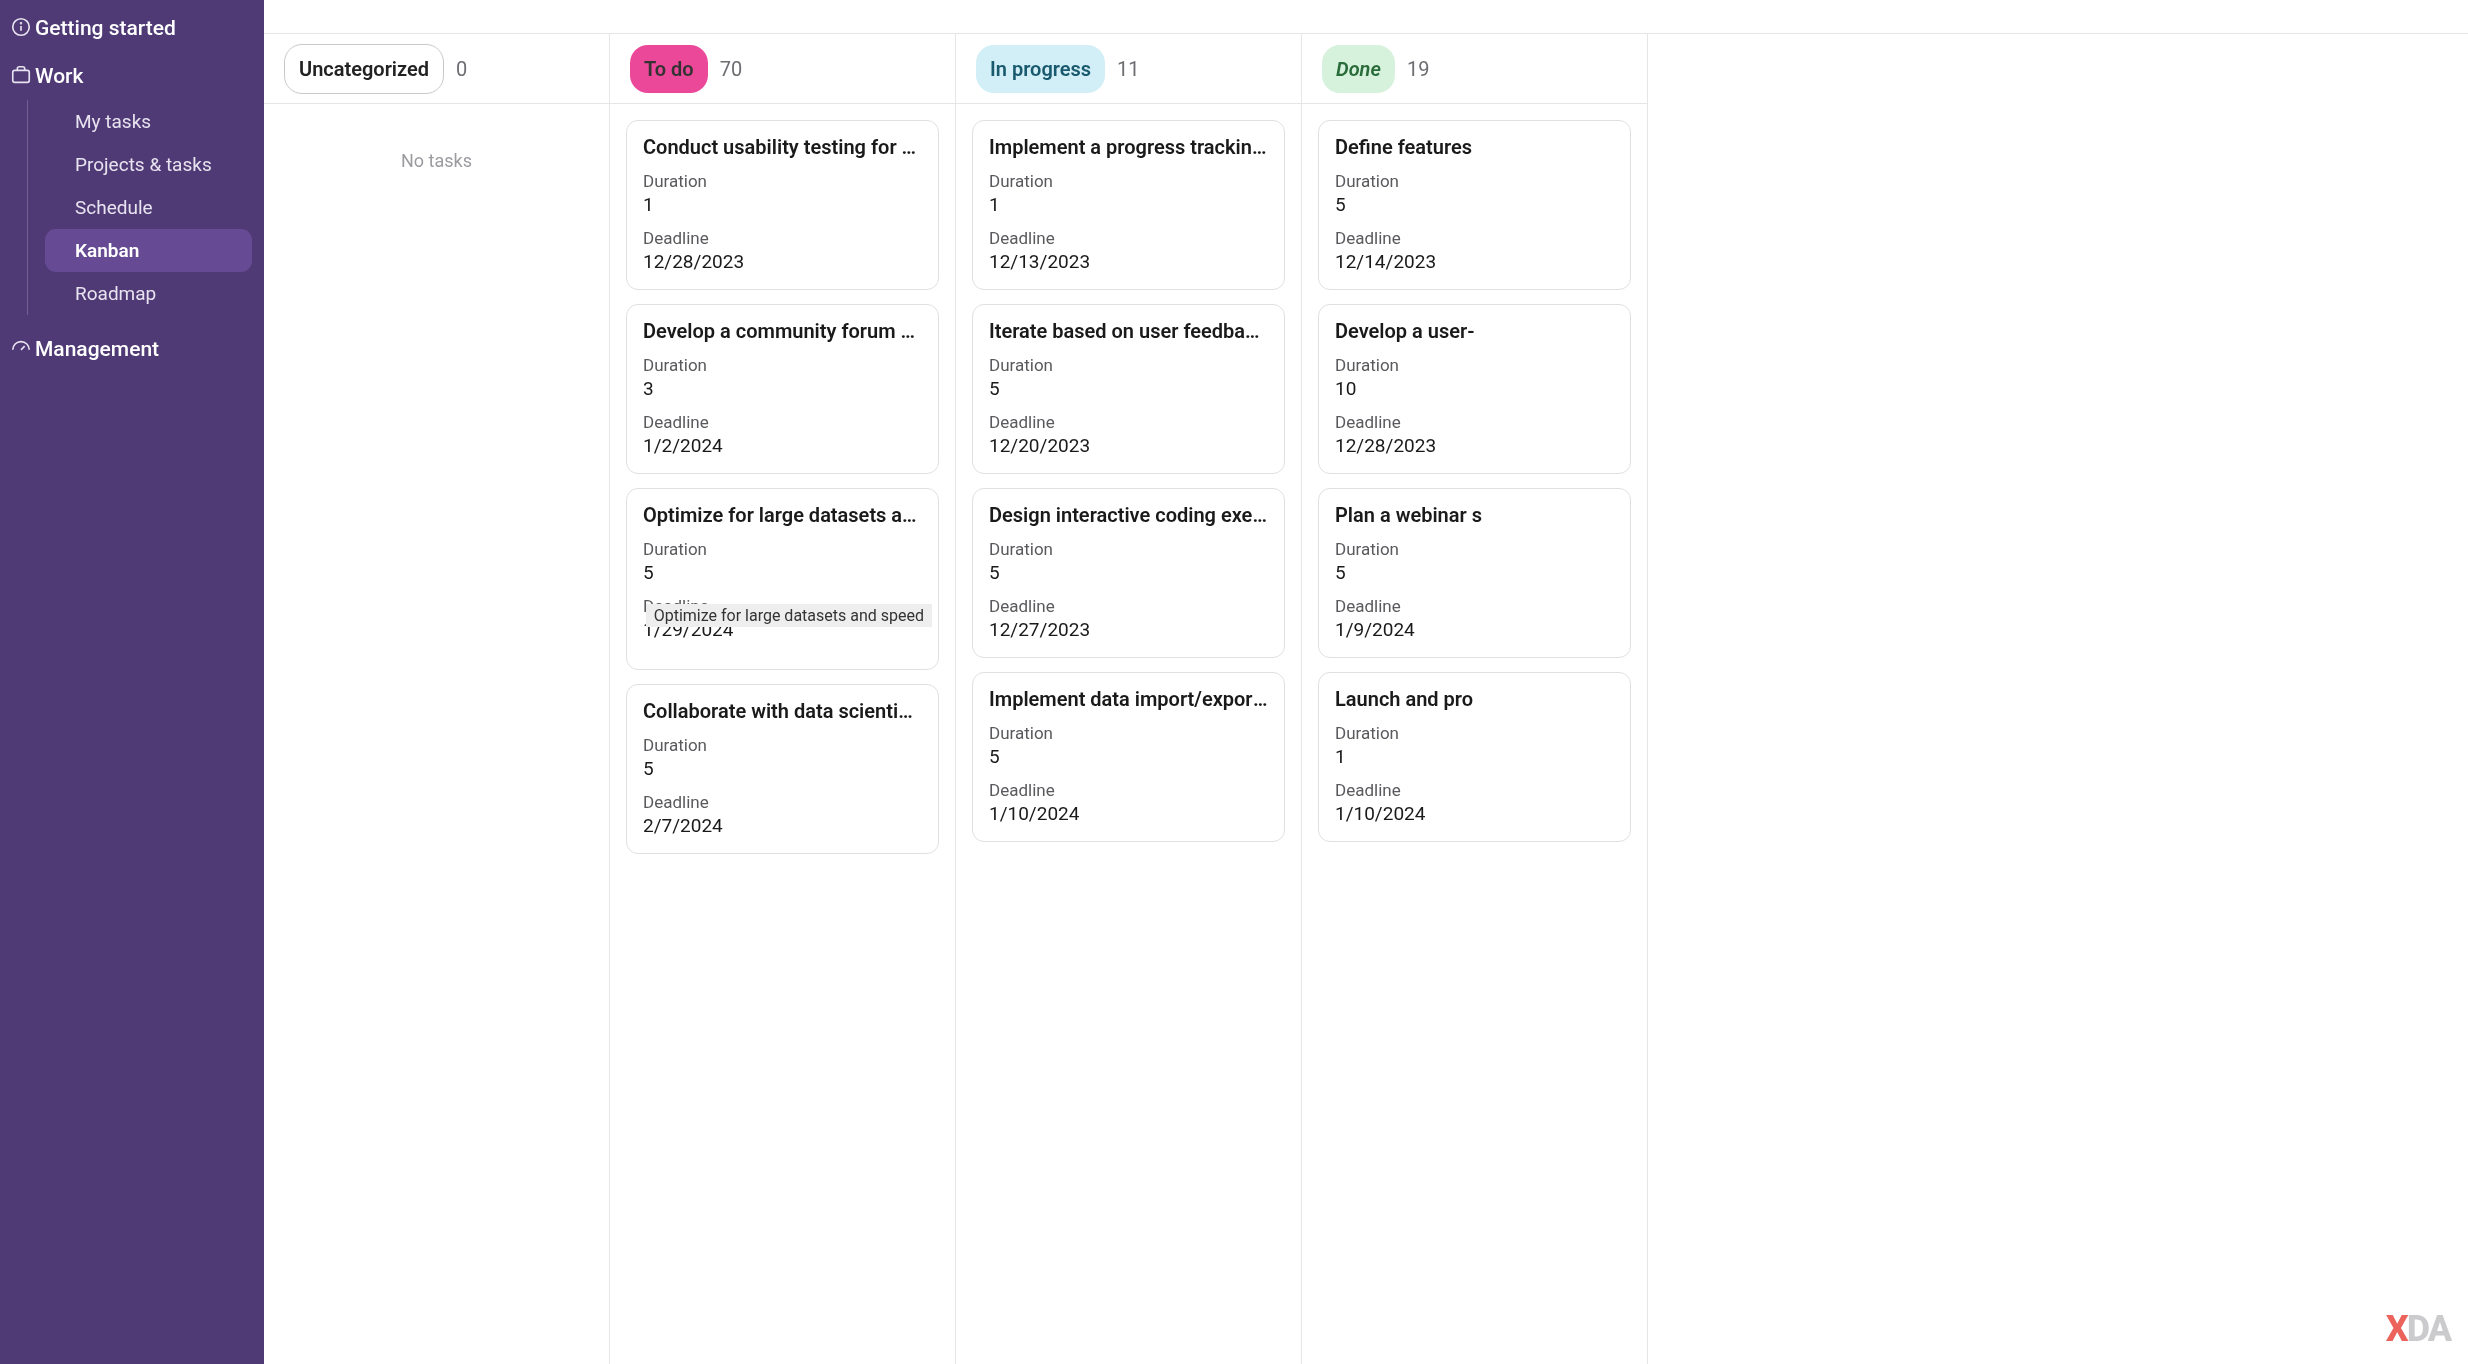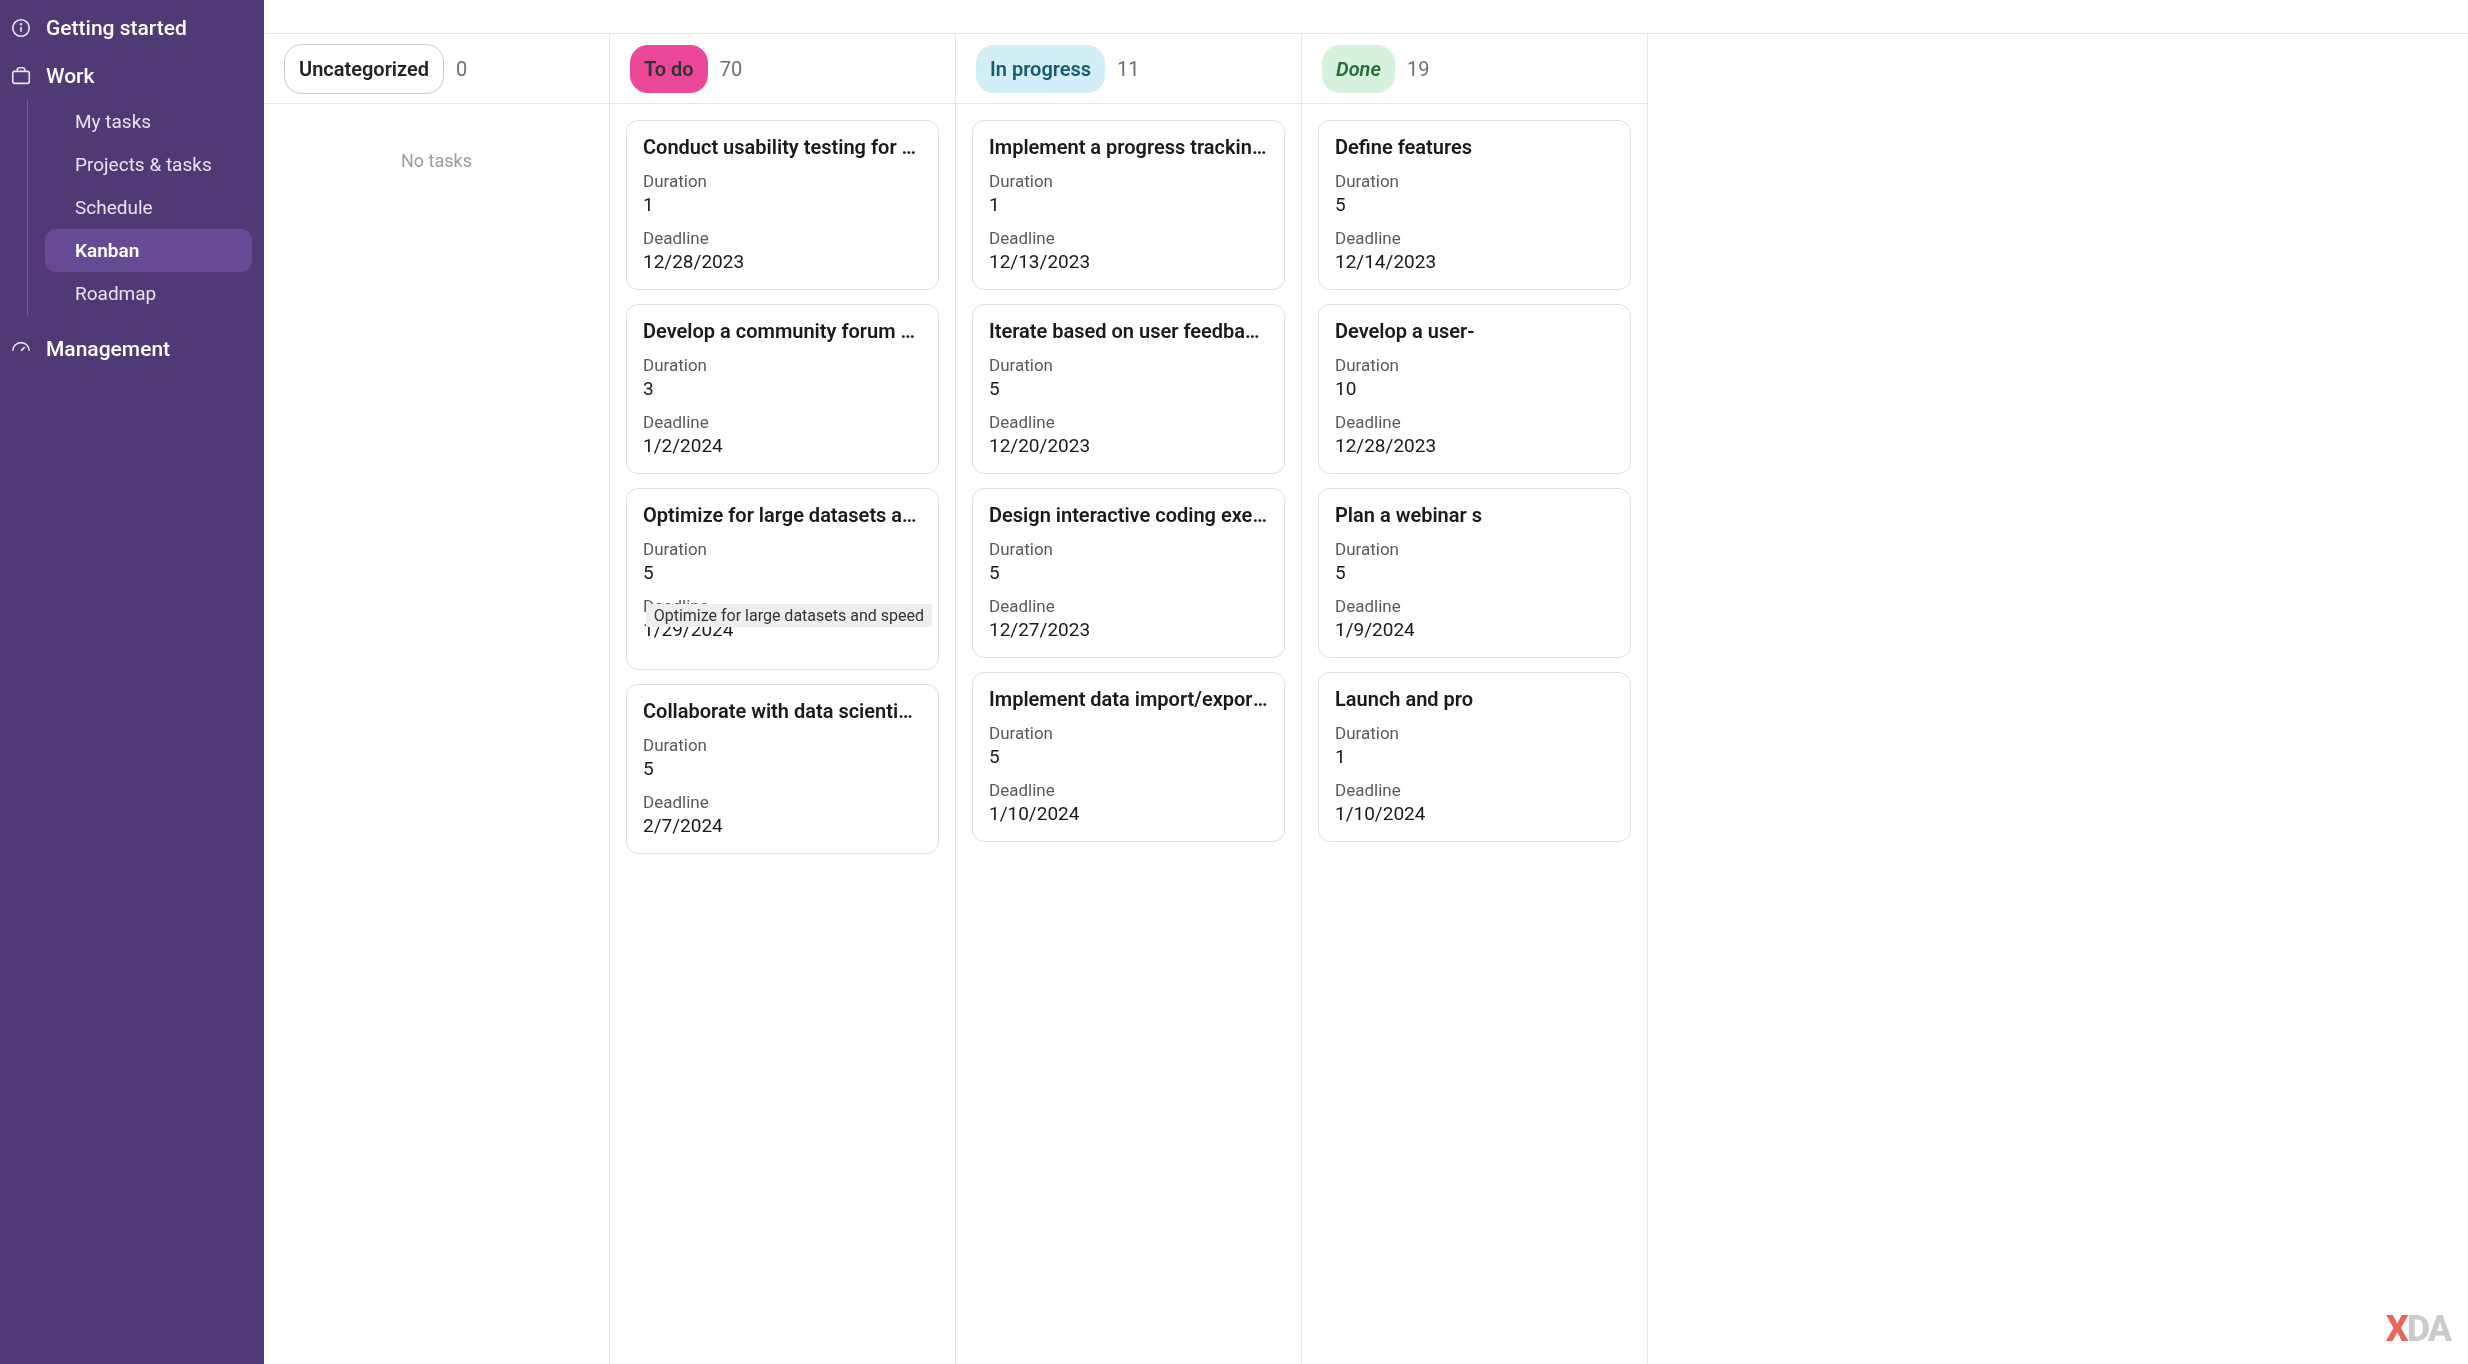--- a/index.html
+++ b/index.html
@@ -8,21 +8,21 @@
 
   
   .sidebar {
     width: 264px; flex: 0 0 264px;
     background: #4f3a75;
     color: #fff;
     display: flex; flex-direction: column;
     padding-top: 4px;
   }
   .side-item {
-    display: flex; align-items: center; gap: 14px;
+    display: flex; align-items: flex-start; gap: 3px;
     padding: 12px 16px 12px 10px;
     cursor: pointer;
     font-size: 21px;
     font-weight: 500;
   }
   .side-icon { width: 22px; height: 22px; flex: 0 0 22px; display:flex; align-items:center; justify-content:center; }
   .side-icon svg { stroke: #e8e3f0; fill: none; stroke-width: 1.8; }
   .sub-group { margin-left: 27px; border-left: 1px solid rgba(255,255,255,0.2); padding-left: 0; }
   .sub-item {
     display: flex; align-items: center;

